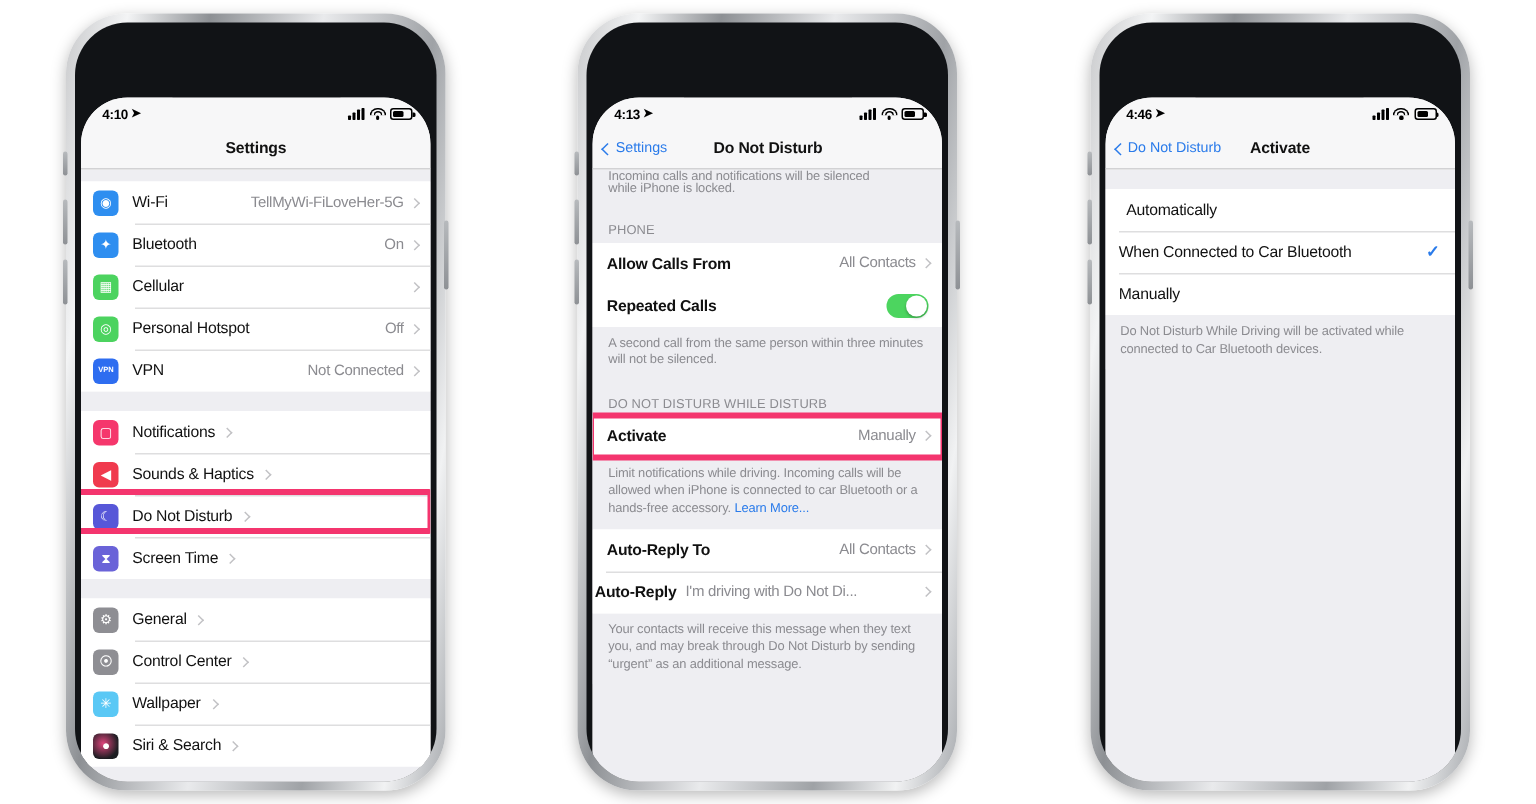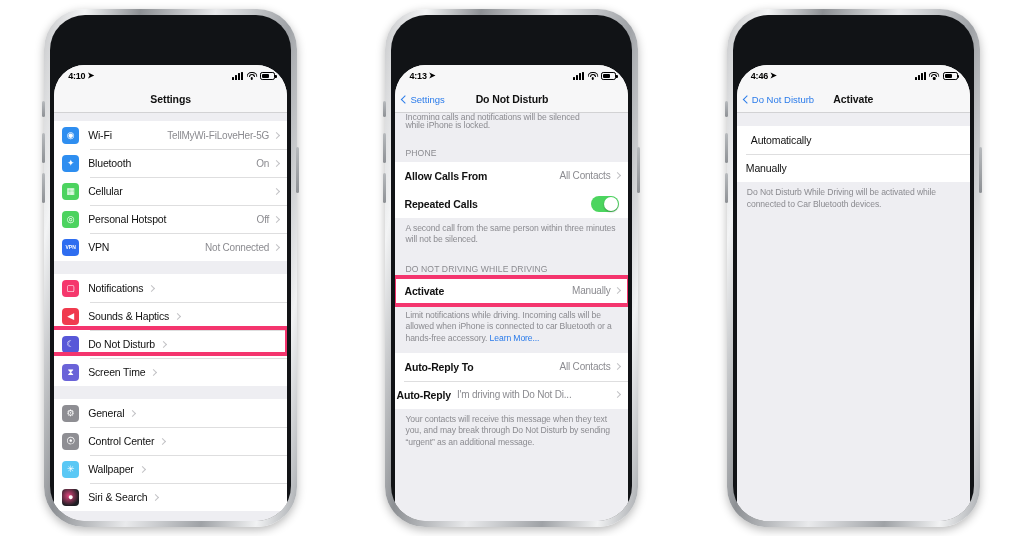--- a/index.html
+++ b/index.html
@@ -390,21 +390,21 @@
           <div class="group">
             <div class="row noicon" style="padding-left:9px;padding-right:9px">
               <span class="label bold">Repeated Calls</span>
               <span class="toggle">
                   <i></i>
                 </span>
             </div>
           </div>
           <div class="footnote">A second call from the same person within three minutes will not be silenced.</div>
 
-          <div class="section-head" style="padding-bottom:3px">DO NOT DRIVING WHILE DRIVING</div>
+          <div class="section-head" style="padding-bottom:3px">DO NOT DISTURB WHILE DISTURB</div>
           <div class="group" style="position:relative">
             <div class="row noicon" style="padding-left:9px">
               <span class="label bold">Activate</span>
               <span class="value">Manually</span>
               <span class="chev"></span>
             </div>
             <div class="hl" style="left:-3px;right:-3px;top:-2px;height:32px;"></div>
           </div>
           <div class="footnote"><span>Limit notifications while driving. Incoming calls will be allowed when iPhone is connected to car Bluetooth or a hands-free accessory.</span> <span class="link">Learn More...</span></div>
 
@@ -467,20 +467,24 @@
           </span>
           <span class="nav-title">Activate</span>
         </div>
         <div class="body">
           <div class="gap"></div>
           <div class="group">
             <div class="row noicon" style="padding-left:14px;padding-right:10px">
               <span class="label">Automatically</span>
             </div>
             <div class="row noicon" style="padding-left:9px;padding-right:10px">
+              <span class="label">When Connected to Car Bluetooth</span>
+              <span class="check">✓</span>
+            </div>
+            <div class="row noicon" style="padding-left:9px;padding-right:10px">
               <span class="label">Manually</span>
             </div>
           </div>
           <div class="footnote">Do Not Disturb While Driving will be activated while connected to Car Bluetooth devices.</div>
         </div>
         <div class="home-ind"></div>
       </div>
     </div>
   </div>
 

